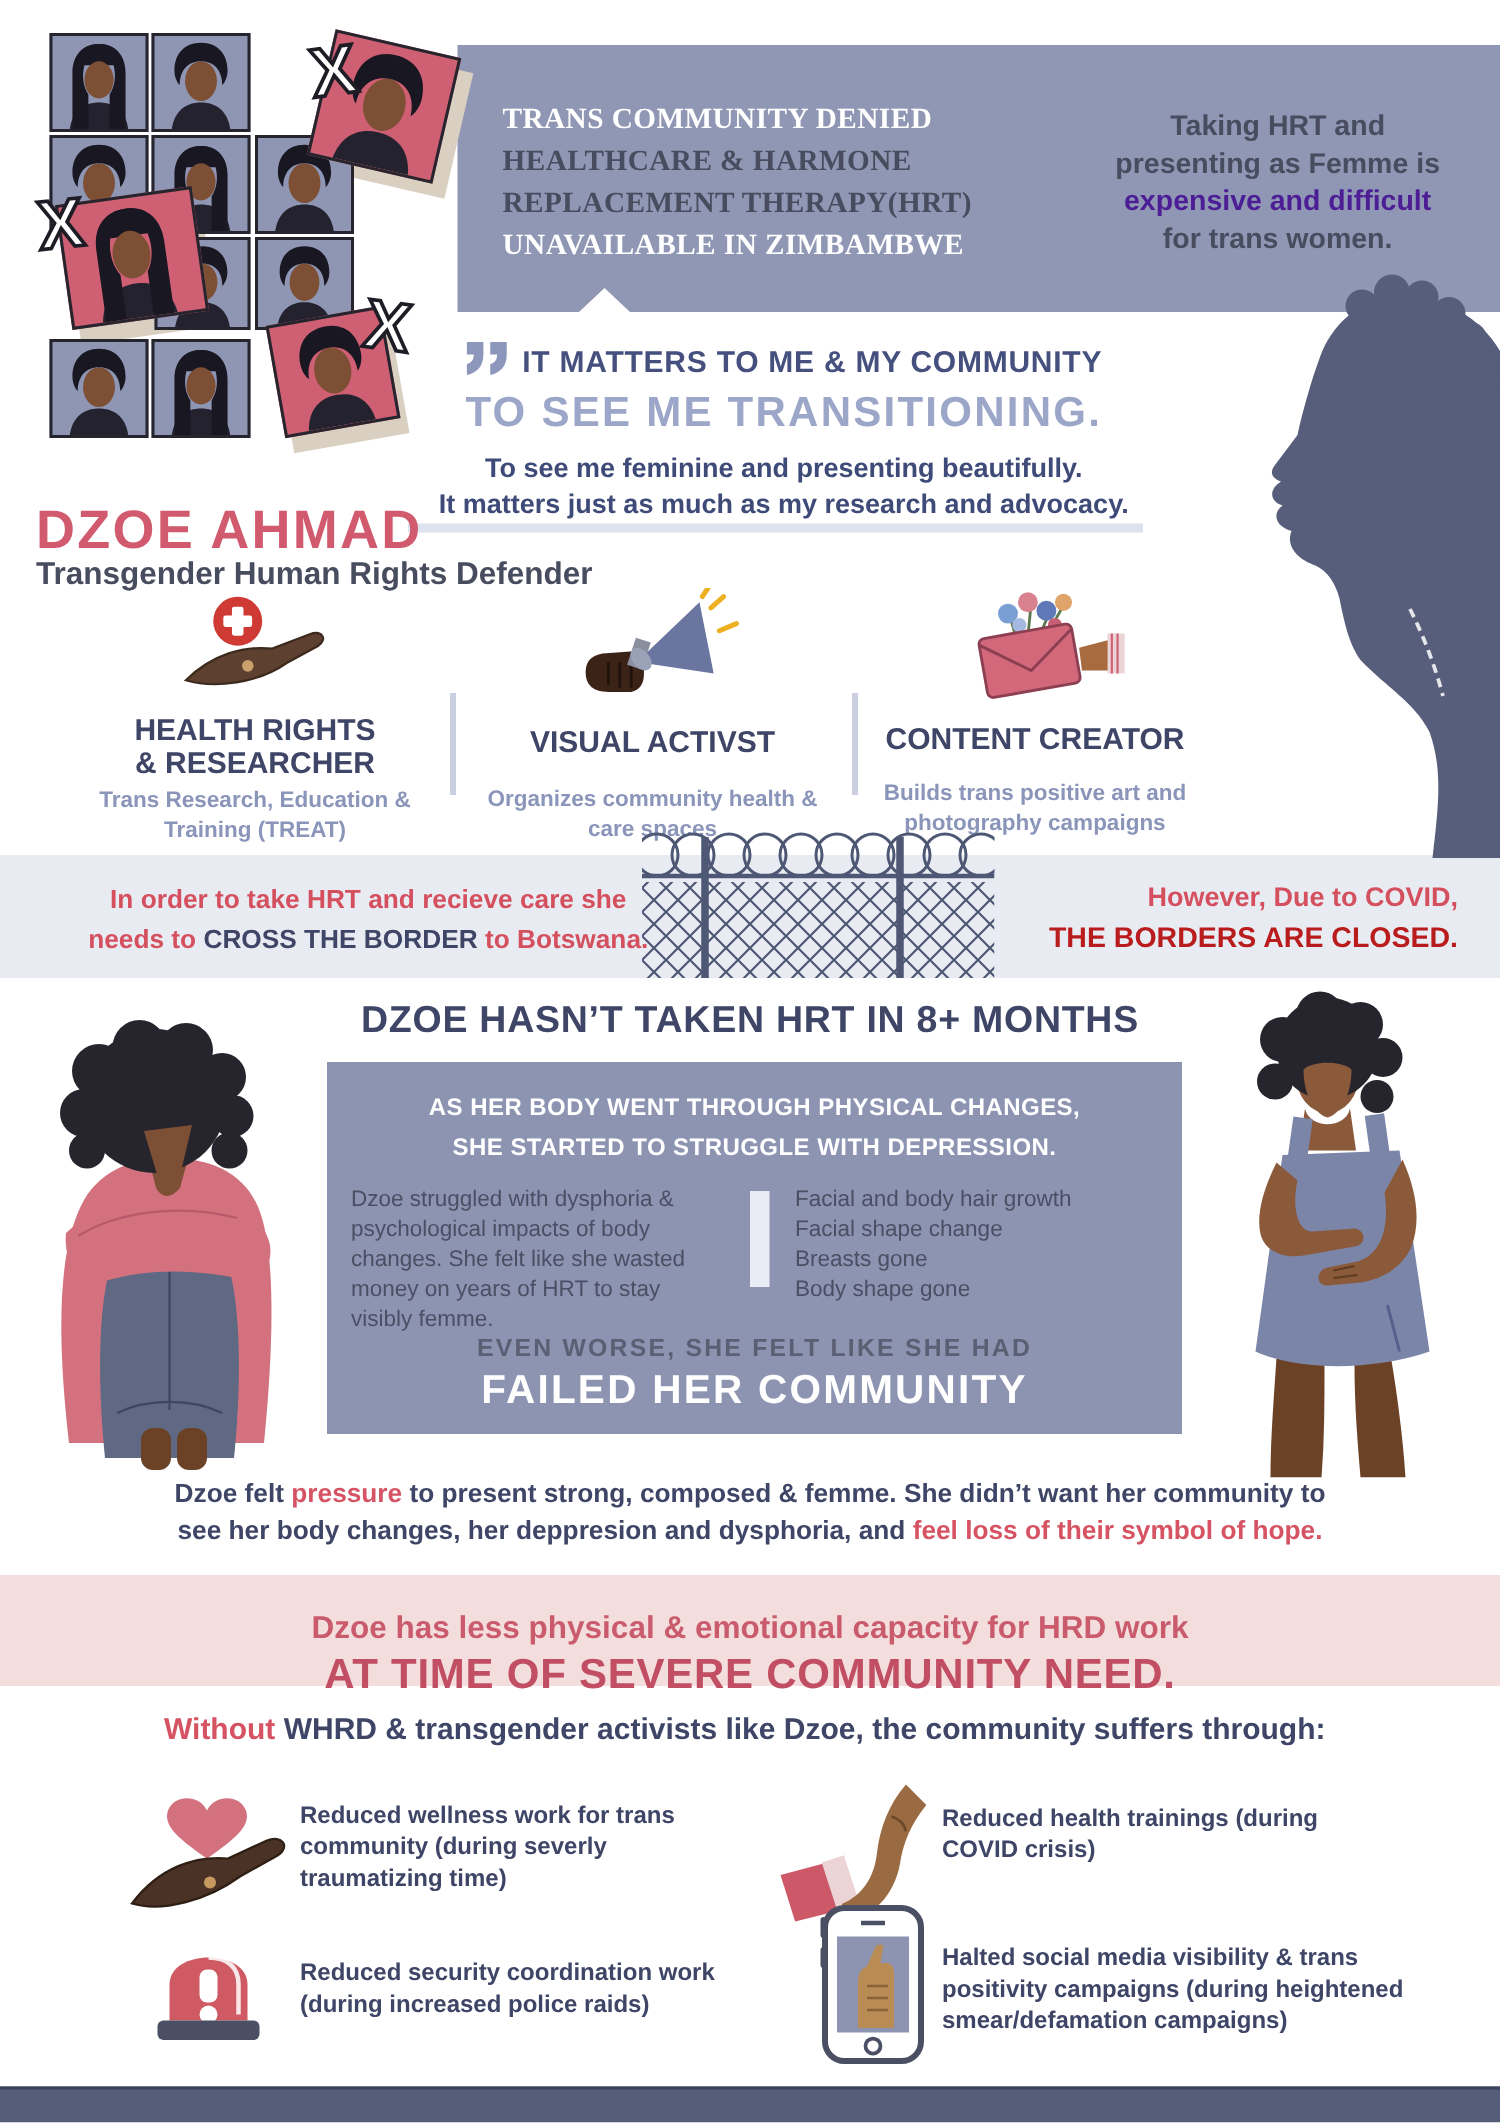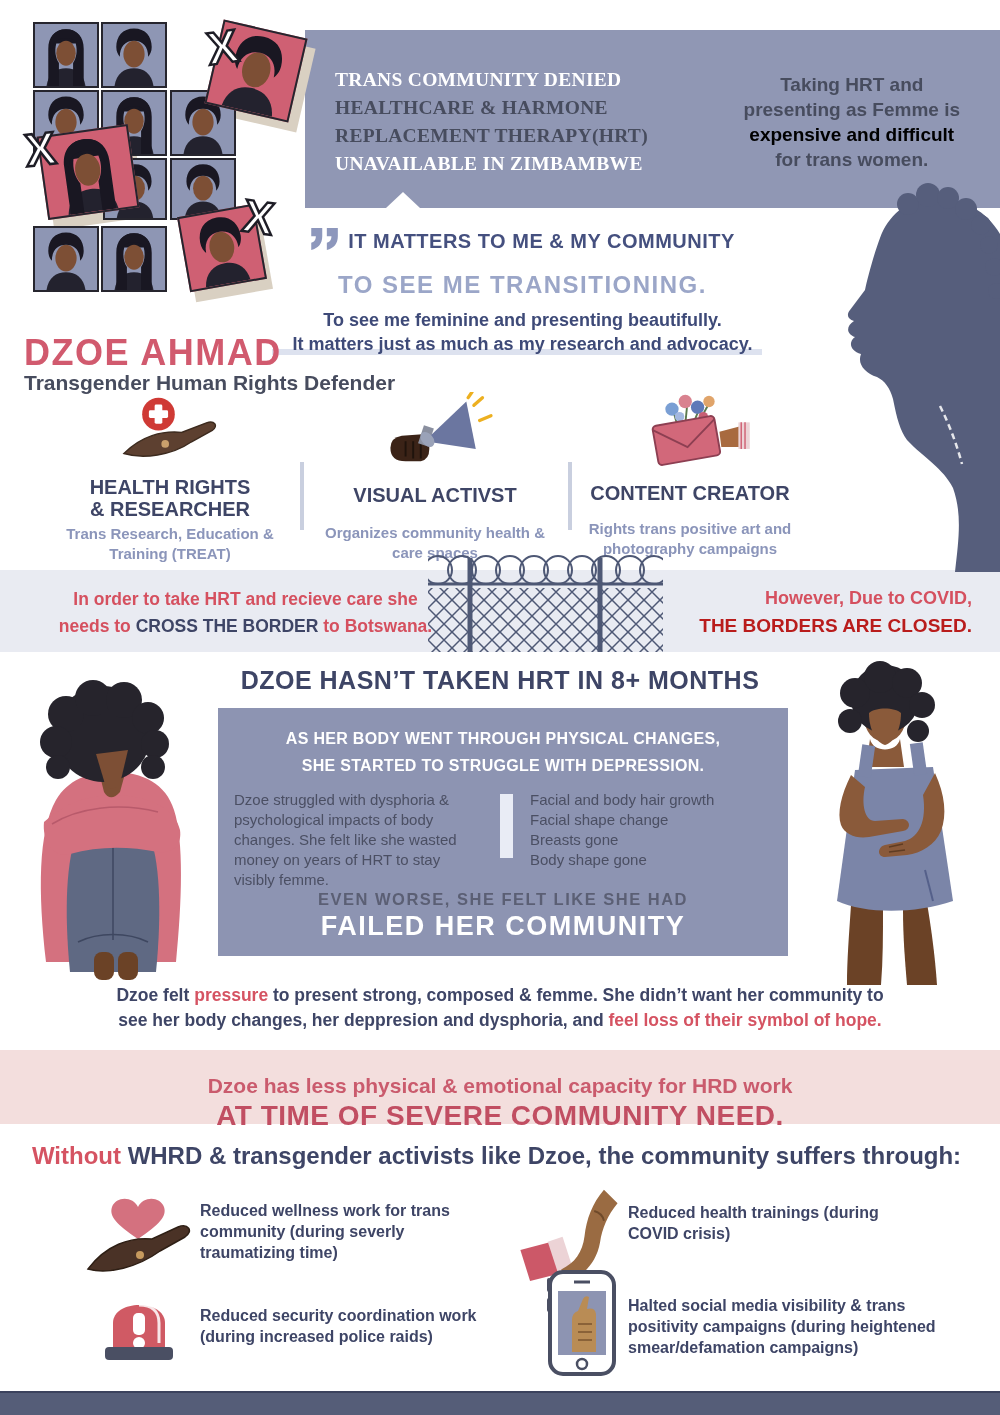--- a/index.html
+++ b/index.html
@@ -5,41 +5,41 @@
   html,body{margin:0;padding:0;background:#fff;}
   #page{position:relative;width:1000px;height:1415px;overflow:hidden;background:#fff;
         font-family:"Liberation Sans",sans-serif;}
 
   
   .banner{position:absolute;left:305px;top:30px;width:695px;height:178px;background:#9097b4;z-index:1;}
   .banner-title{position:absolute;left:30px;top:36px;font-weight:800;font-size:19.5px;line-height:28px;letter-spacing:.3px;font-family:Liberation Serif, serif;}
   .banner-title .w{color:#ffffff}
   .banner-title .d{color:#474c5e}
   .banner-aside{position:absolute;right:40px;top:42px;text-align:center;font-weight:700;font-size:19px;line-height:25px;color:#474c5e;}
-  .banner-aside .w{color:#000000}
+  .banner-aside .w{color:#4c1d95}
   .notch{position:absolute;left:386px;top:192px;width:0;height:0;z-index:2;
          border-left:17px solid transparent;border-right:17px solid transparent;border-bottom:16px solid #fff;}
 
   
   .collage{position:absolute;left:0;top:0;width:330px;height:315px;z-index:3;}
   .photo{position:absolute;border:2px solid #26252e;background:#8e96b4;box-sizing:border-box;}
   .photo svg{display:block;width:100%;height:100%;}
   .photo.pink{background:#cf6073;}
   .pshadow{position:absolute;background:#d9d0c2;}
   .xmark{position:absolute;color:#fff;font-weight:800;font-size:46px;line-height:1;
          -webkit-text-stroke:2.5px #1e1d26;z-index:6;}
 
   
   .sil{position:absolute;left:788px;top:172px;width:212px;height:400px;z-index:2;}
 
   
   .quote{position:absolute;left:250px;top:228px;width:545px;text-align:center;z-index:3;}
   .q1{font-size:20px;font-weight:800;color:#45507f;letter-spacing:.5px;}
   .q1 svg{vertical-align:-2px;margin-right:8px;}
-  .q2{font-size:24px;font-weight:800;color:#9ba6c8;letter-spacing:1.5px;margin-top:18px;}
+  .q2{font-size:28px;font-weight:800;color:#9ba6c8;letter-spacing:1.5px;margin-top:5px;}
   .q3{font-size:18px;font-weight:700;color:#3e4a78;margin-top:9px;line-height:24px;}
 
   
   .name{position:absolute;left:24px;top:332px;font-size:36px;font-weight:800;color:#d15a6e;letter-spacing:1.5px;z-index:4;}
   .name-rule{position:absolute;left:272px;top:349px;width:490px;height:6px;background:#dde2ef;}
   .person-title{position:absolute;left:24px;top:371px;font-size:21px;font-weight:700;color:#474c5e;}
 
   
   .role{position:absolute;top:392px;width:250px;text-align:center;}
   .role-icon{height:74px;display:flex;align-items:flex-end;justify-content:center;}
@@ -74,21 +74,21 @@
   .pressure{position:absolute;left:50px;top:983px;width:900px;text-align:center;
             font-size:17.5px;font-weight:700;color:#3e4566;line-height:25px;}
   .red{color:#d55362;}
 
   
   .cap{position:absolute;left:0;top:1050px;width:1000px;height:74px;background:#f3dedd;text-align:center;}
   .cap1{padding-top:24px;font-size:21px;font-weight:700;color:#ca5b6d;}
   .cap2{font-size:28px;font-weight:800;color:#c14e62;letter-spacing:.5px;margin-top:2px;}
 
   
-  .without{position:absolute;left:0;top:1142px;width:993px;text-align:center;font-size:24px;font-weight:700;color:#3e4566;}
+  .without{position:absolute;left:0;top:1142px;width:993px;text-align:center;font-size:20px;font-weight:700;color:#3e4566;}
   .iicon{position:absolute;}
   .itext{position:absolute;font-size:16px;font-weight:700;color:#3e4566;line-height:21px;}
 
   .footer{position:absolute;left:0;top:1391px;width:1000px;height:24px;background:#555d78;border-top:2px solid #3b425d;}
 </style>
 </head>
 <body>
 
 <svg width="0" height="0" style="position:absolute" aria-hidden="true">
   <defs>
@@ -288,21 +288,21 @@
         <g transform="rotate(-10 62 50)">
           <rect x="28" y="30" width="66" height="42" rx="4" fill="#d2687a" stroke="#8d3f52" stroke-width="2"></rect>
           <path d="M28,34 L61,58 L94,34" stroke="#8d3f52" stroke-width="2" fill="none"></path>
         </g>
         <path d="M96,42 L126,34 L126,58 L98,58 Z" fill="#a86a3f"></path>
         <rect x="116" y="32" width="12" height="28" fill="#ecd3d6"></rect>
         <path d="M119,32 v28 M123,32 v28" stroke="#cf6073" stroke-width="1.5"></path>
       </svg>
     </div>
     <div class="role-title" style="margin-top:16px;">CONTENT CREATOR</div>
-    <div class="role-desc" style="margin-top:15px;">Rights trans positive art and photography campaigns</div>
+    <div class="role-desc" style="margin-top:15px;">Builds trans positive art and photography campaigns</div>
   </div>
 
   <div class="band">
     <div class="band-left">
       <div>In order to take HRT and recieve care she</div>
       <div><span>needs to </span><span class="nb">CROSS THE BORDER</span><span> to Botswana.</span></div>
     </div>
     <div class="band-right">
       <div>However, Due to COVID,</div>
       <div class="l2">THE BORDERS ARE CLOSED.</div>

